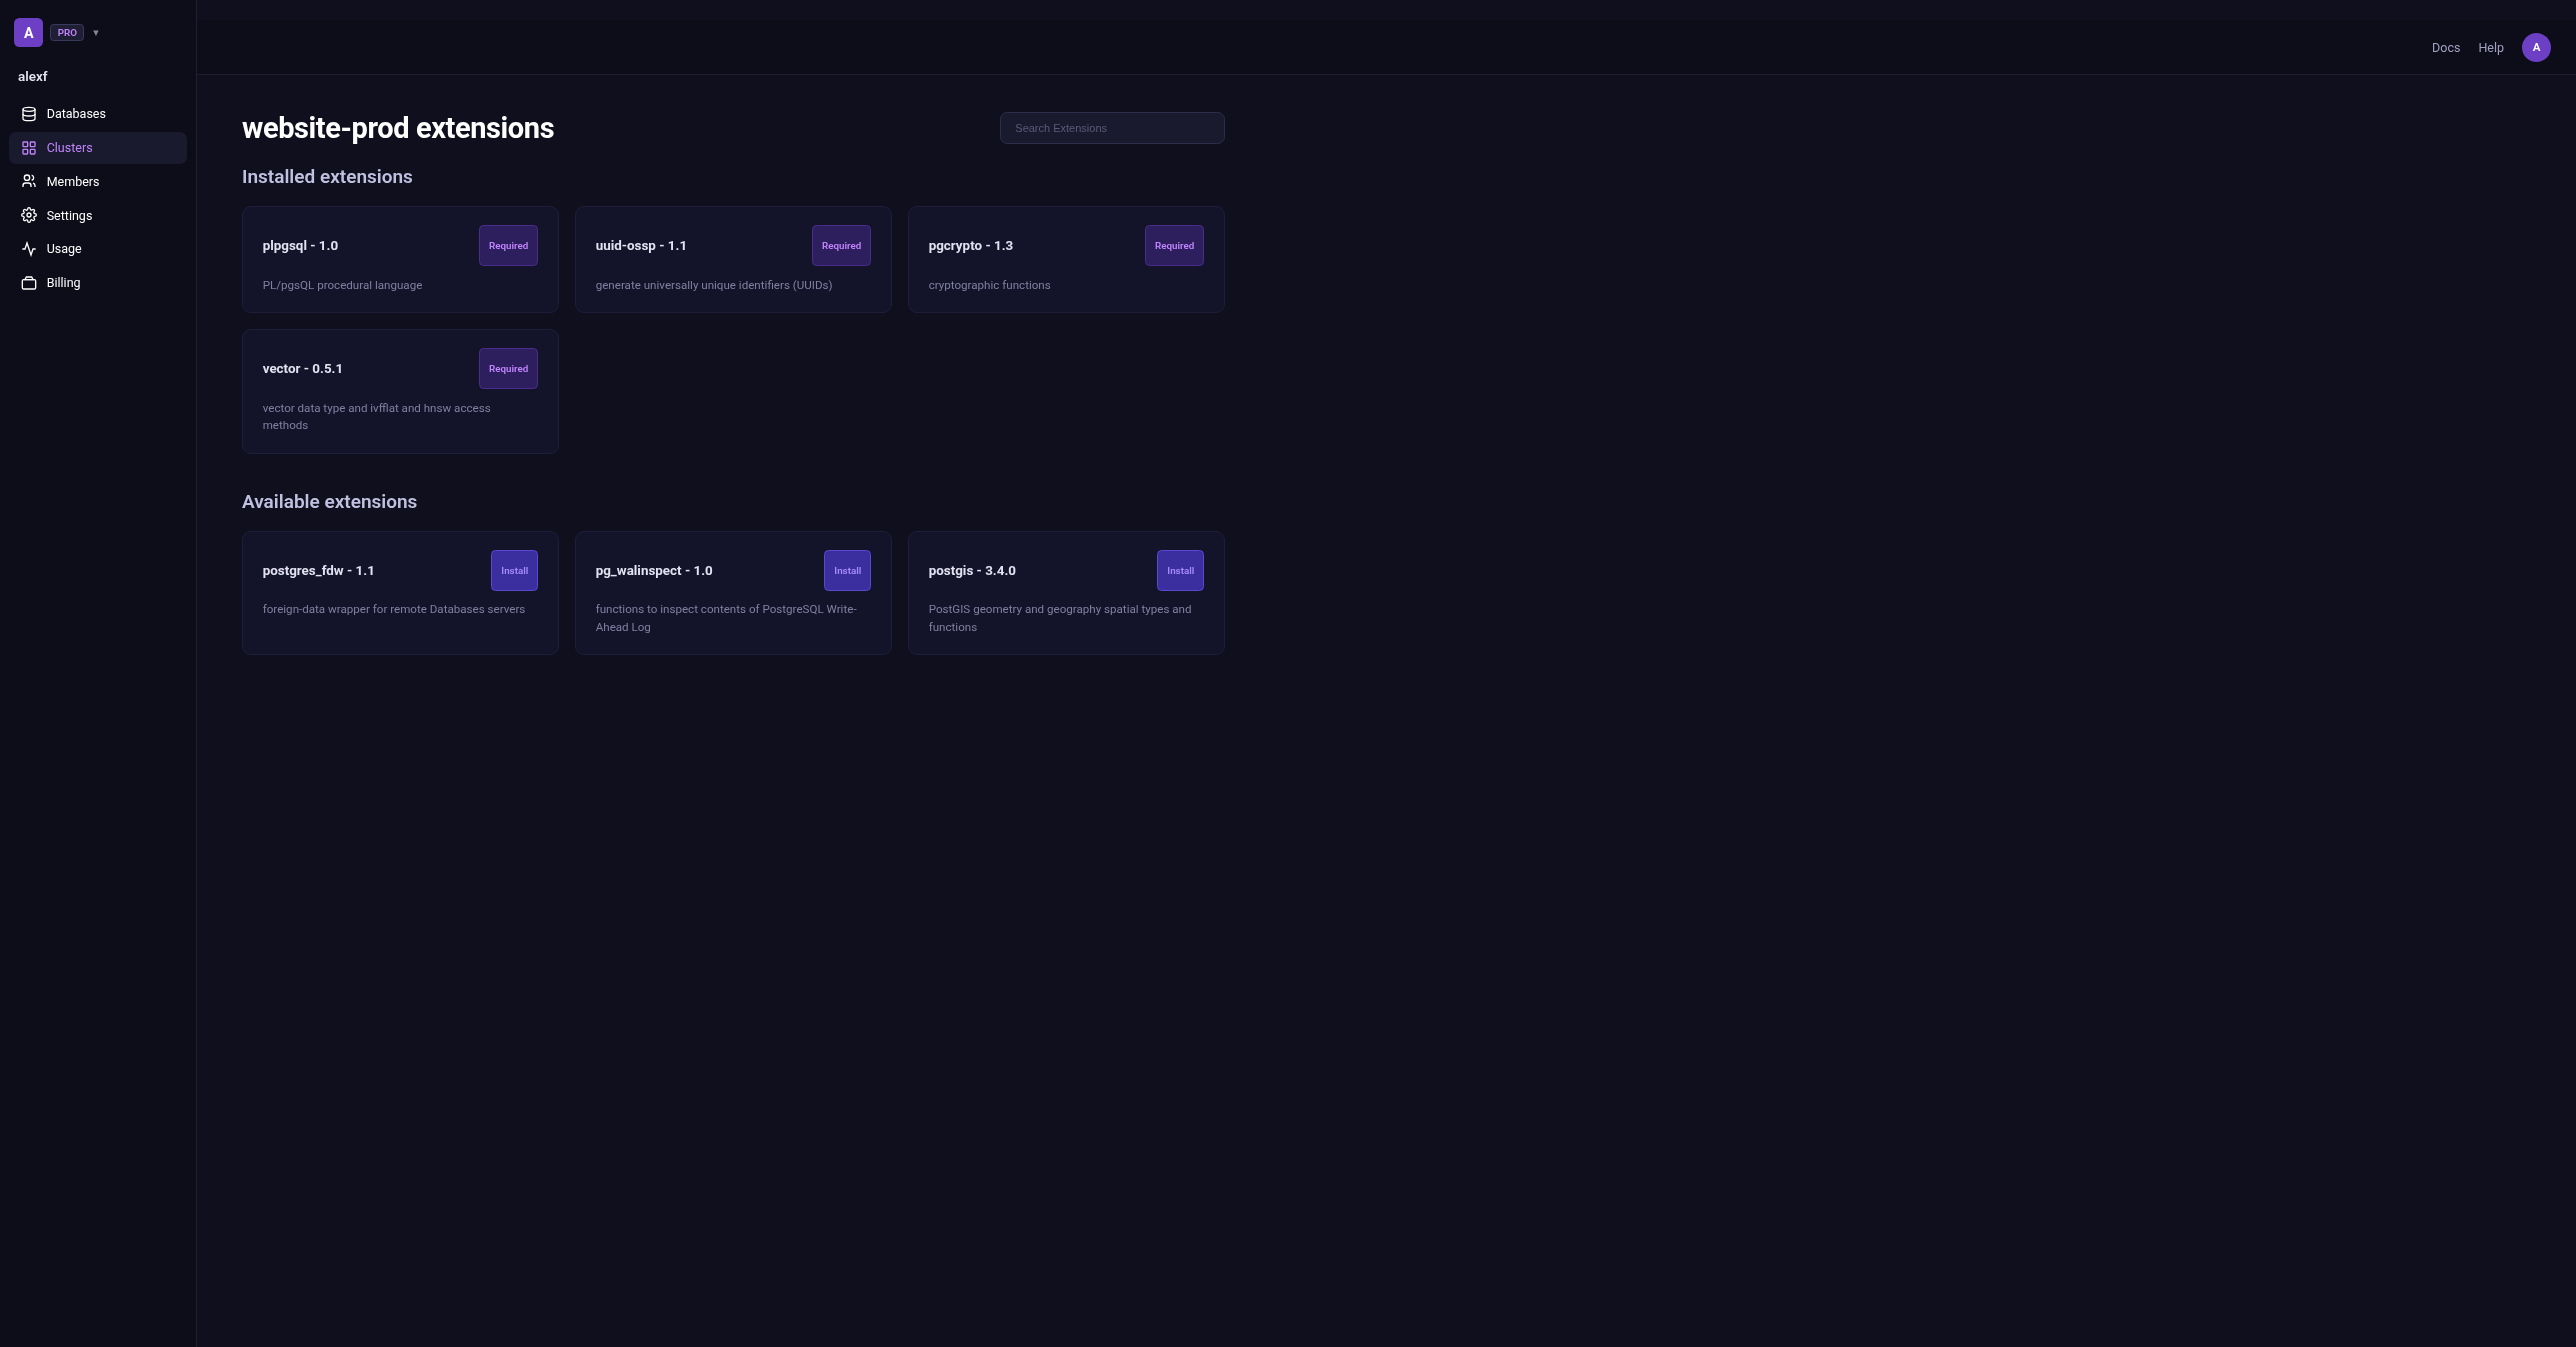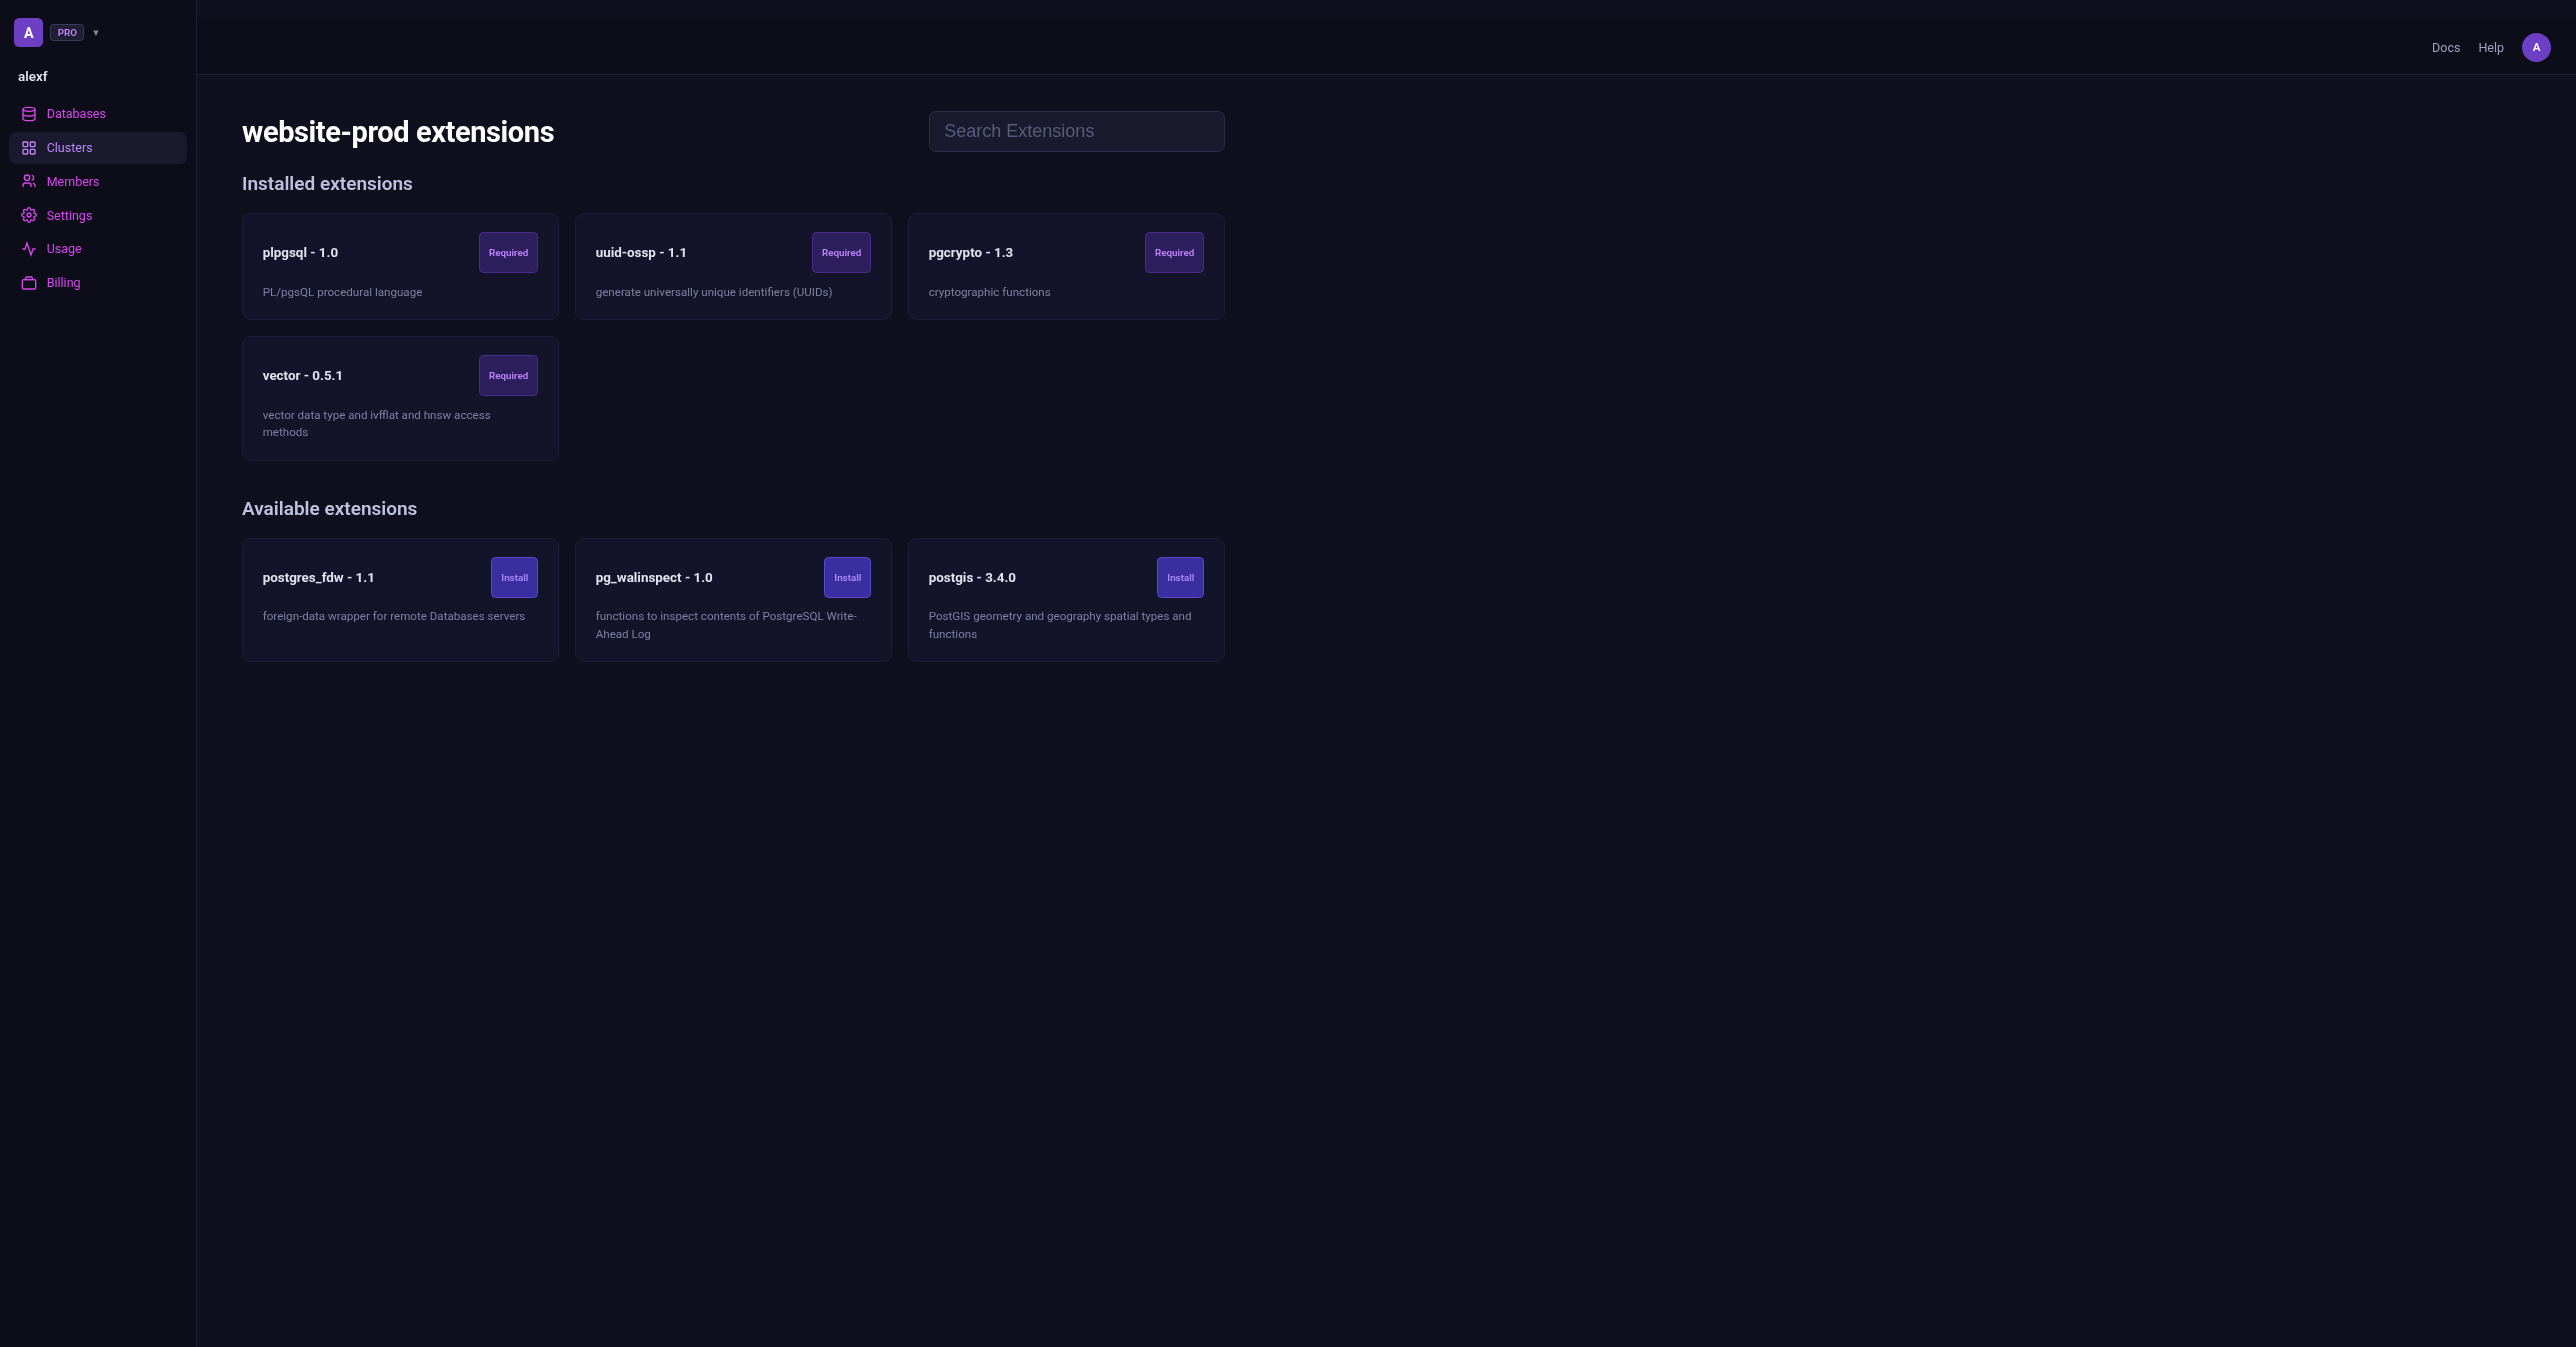--- a/index.html
+++ b/index.html
@@ -75,21 +75,21 @@
     }
 
     .sidebar-item {
       display: flex;
       align-items: center;
       gap: 9px;
       padding: 8px 10.7px;
       border-radius: 7.2px;
       cursor: pointer;
       font-size: 12.5px;
-      color: #d946ef;
+      color: #ffffff;
       text-decoration: none;
       transition: background 0.15s;
     }
 
     .sidebar-item.active {
       background: #1a1a2e;
       color: #c084fc;
     }
 
     .sidebar-item .icon {
@@ -163,22 +163,22 @@
       color: #ffffff;
       letter-spacing: -0.4px;
     }
 
     .search-box {
       background: #1a1a2e;
       border: 0.9px solid #2e2e4a;
       border-radius: 7.2px;
       padding: 9px 14.3px;
       color: #a0a0c0;
-      font-size: 18px;
-      width: 296px;
+      font-size: 11px;
+      width: 225px;
       outline: none;
     }
 
     .search-box::placeholder { color: #5a5a7a; }
 
     .section-title {
       font-size: 19px;
       font-weight: 600;
       color: #c0c0e0;
       margin-bottom: 18px;

